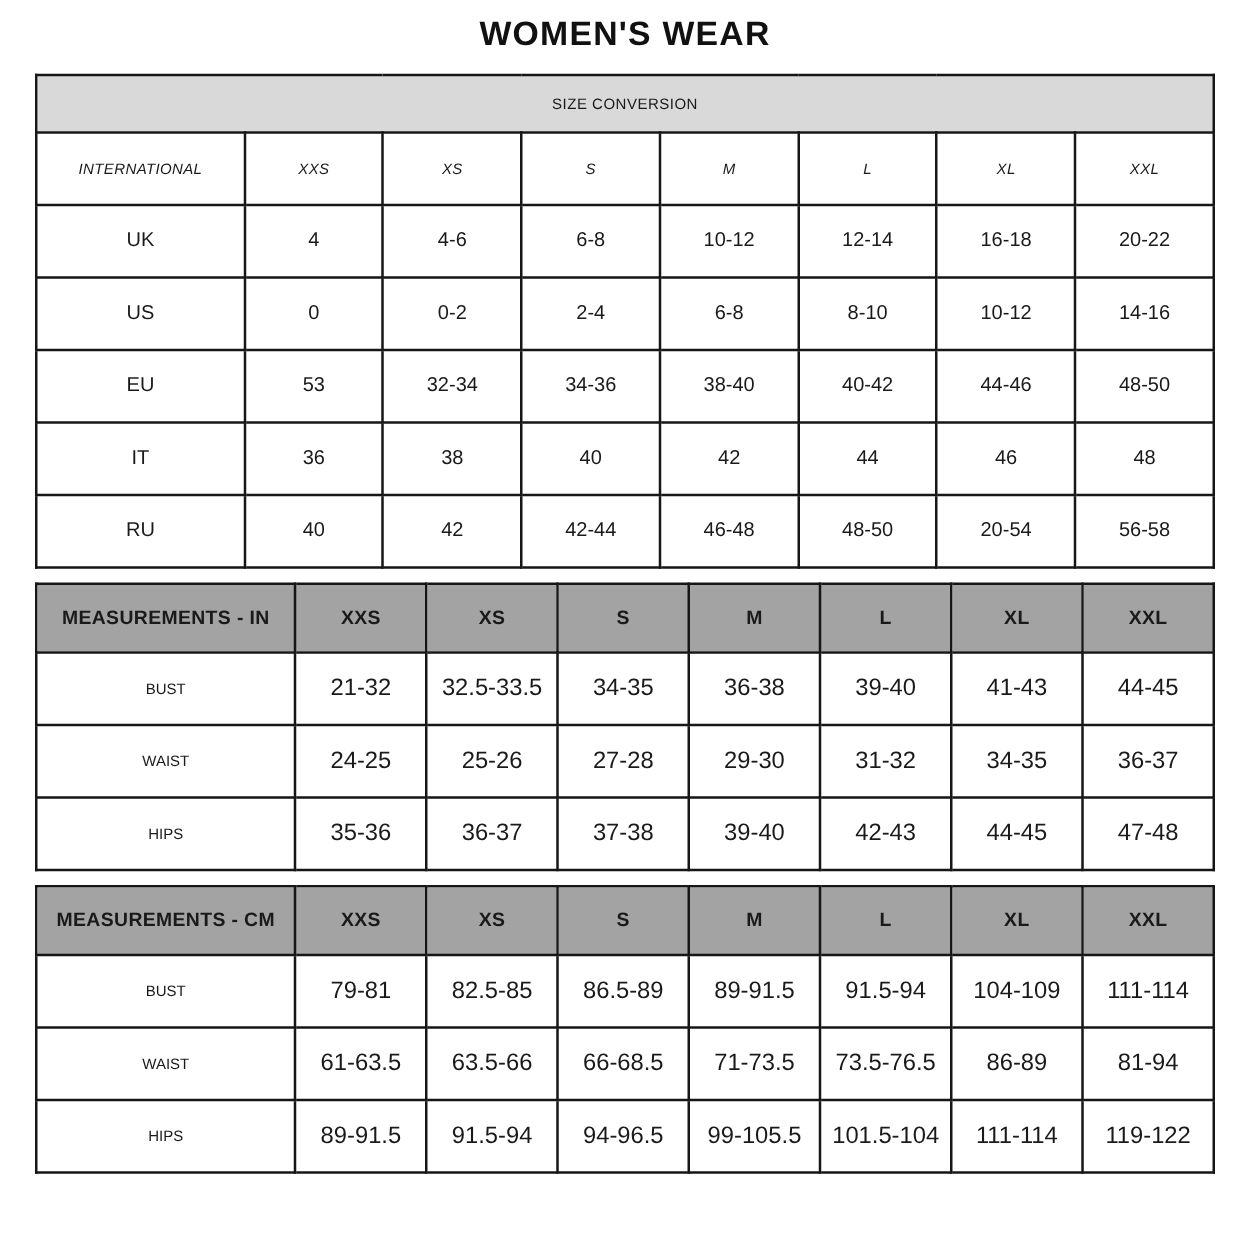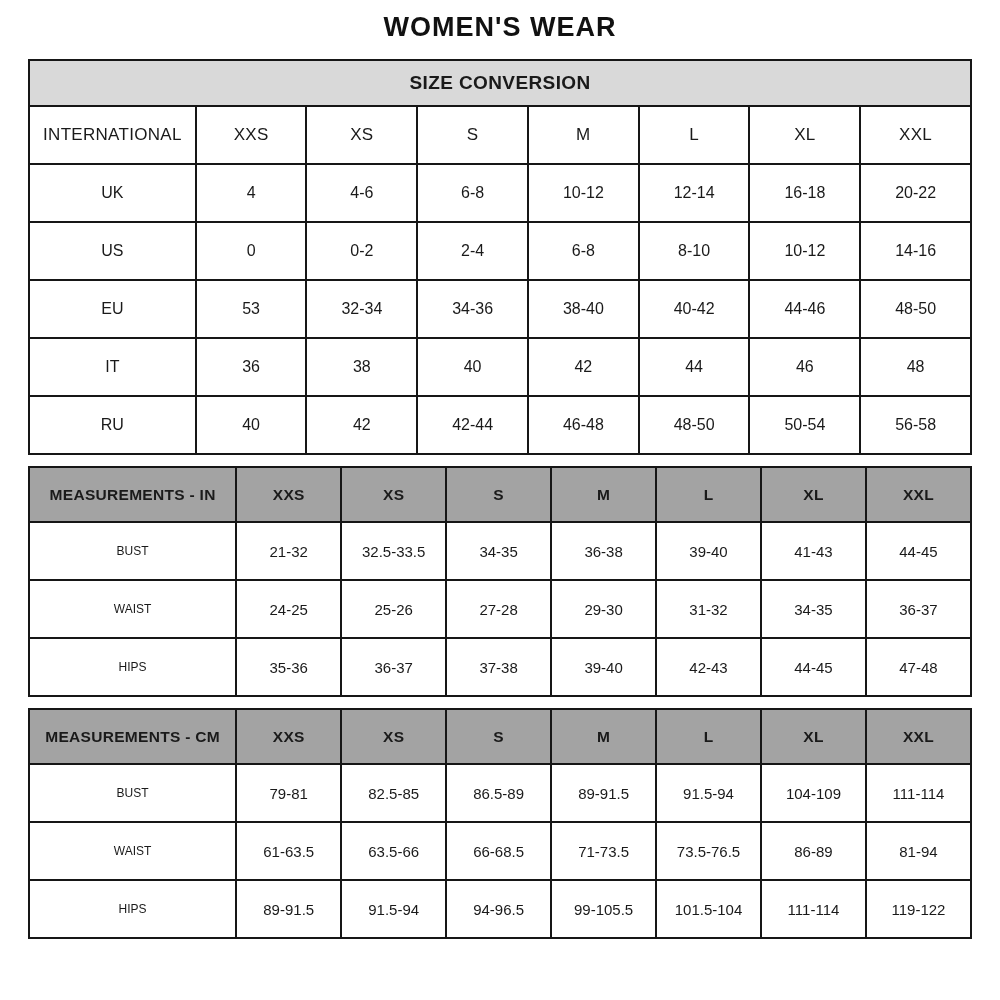--- a/index.html
+++ b/index.html
@@ -33,47 +33,48 @@
   td {
     border: 2px solid #161616;
     text-align: center;
     vertical-align: middle;
     padding: 0 2px;
     overflow: hidden;
   }
   
   .section-hdr td {
     background: #d9d9d9;
-    font-weight: 700;
-    font-size: 19px;
+    font-weight: 400;
+    font-size: 12px;
     letter-spacing: 0.4px;
     height: 44px;
   }
   
   .conv tr.cols td {
-    font-size: 17px;
+    font-size: 12px;
     height: 56px;
     letter-spacing: 0.3px;
+    font-style: italic;
   }
   .conv tr.data td {
     font-size: 16px;
     height: 56px;
     margin-top: 38px;
   }
   
   .meas tr.cols td {
     background: #a3a3a3;
     font-weight: 700;
     font-size: 15.5px;
     height: 53px;
     letter-spacing: 0.3px;
   }
   .meas tr.data td {
     height: 56px;
-    font-size: 15px;
+    font-size: 19px;
   }
   .meas tr.data td.rowlabel {
     font-size: 12px;
   }
 </style>
 </head>
 <body>
 
 <div class="page">
 
@@ -144,21 +145,21 @@
       <td>46</td>
       <td>48</td>
     </tr>
     <tr class="data">
       <td class="rowlabel">RU</td>
       <td>40</td>
       <td>42</td>
       <td>42-44</td>
       <td>46-48</td>
       <td>48-50</td>
-      <td>50-54</td>
+      <td>20-54</td>
       <td>56-58</td>
     </tr>
   </tbody>
     </table>
 
   <table class="meas">
     <colgroup>
       <col style="width:22%">
       <col>
         <col>

